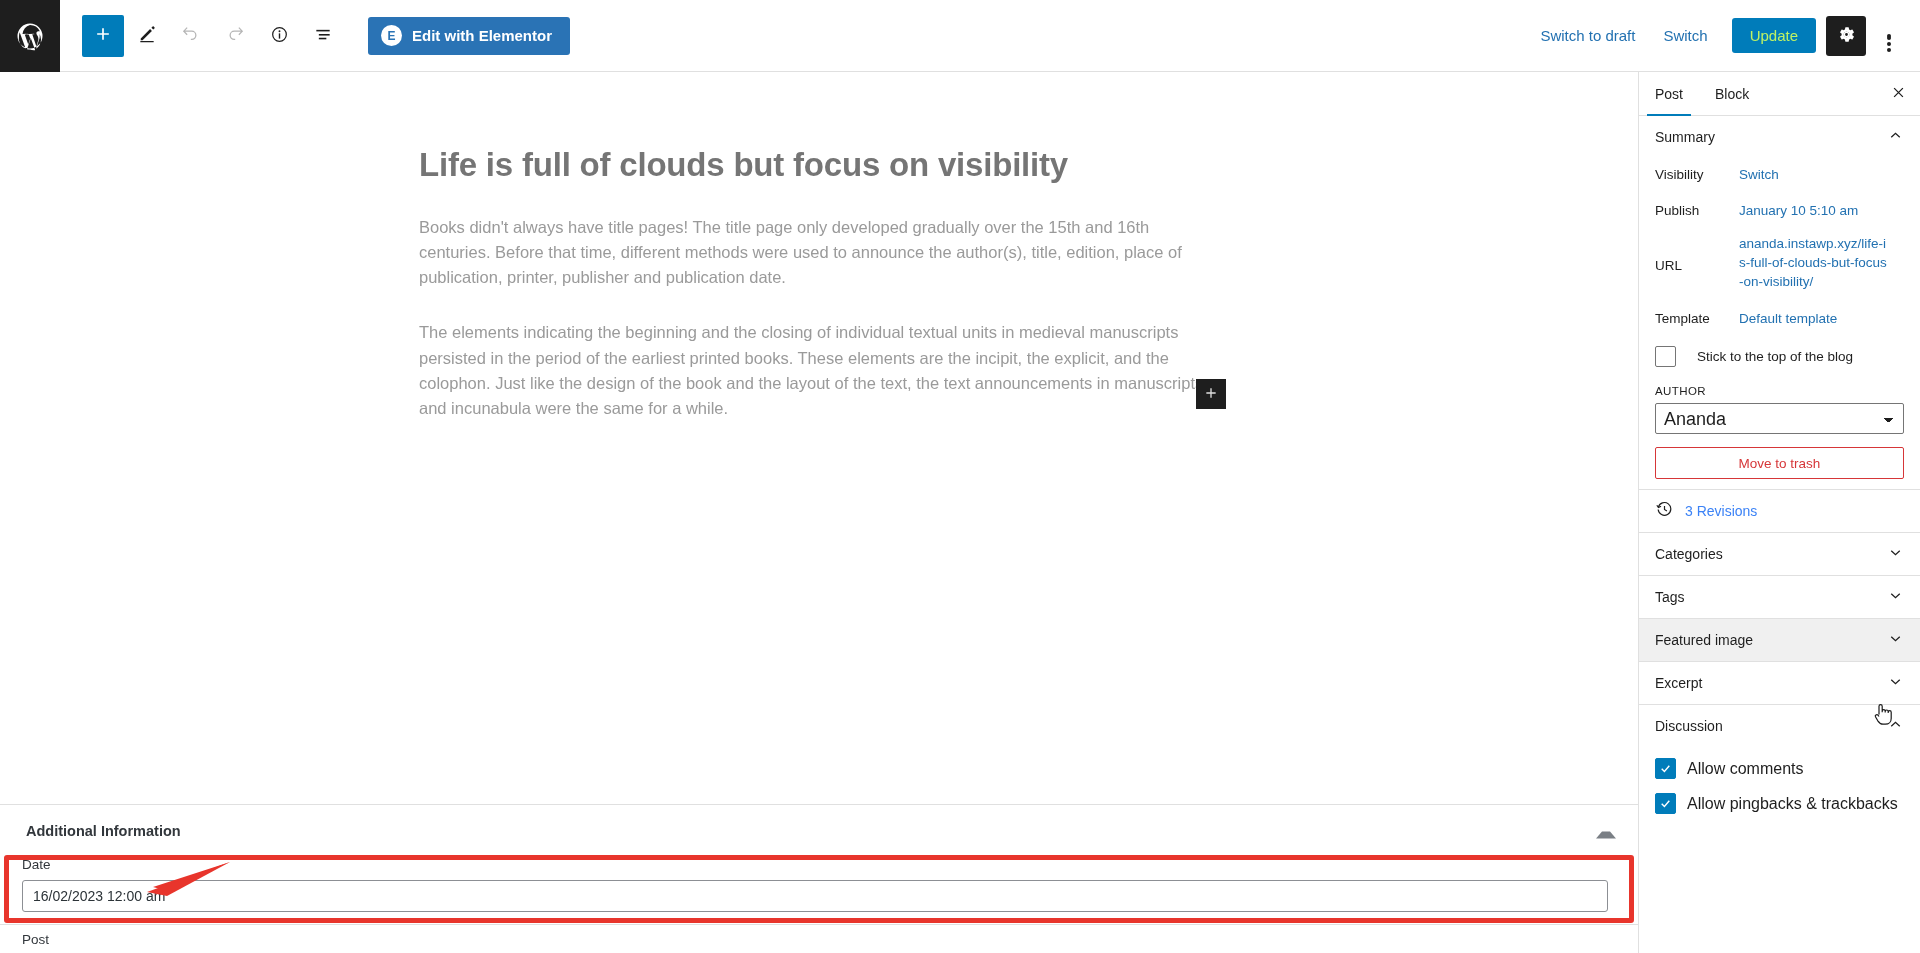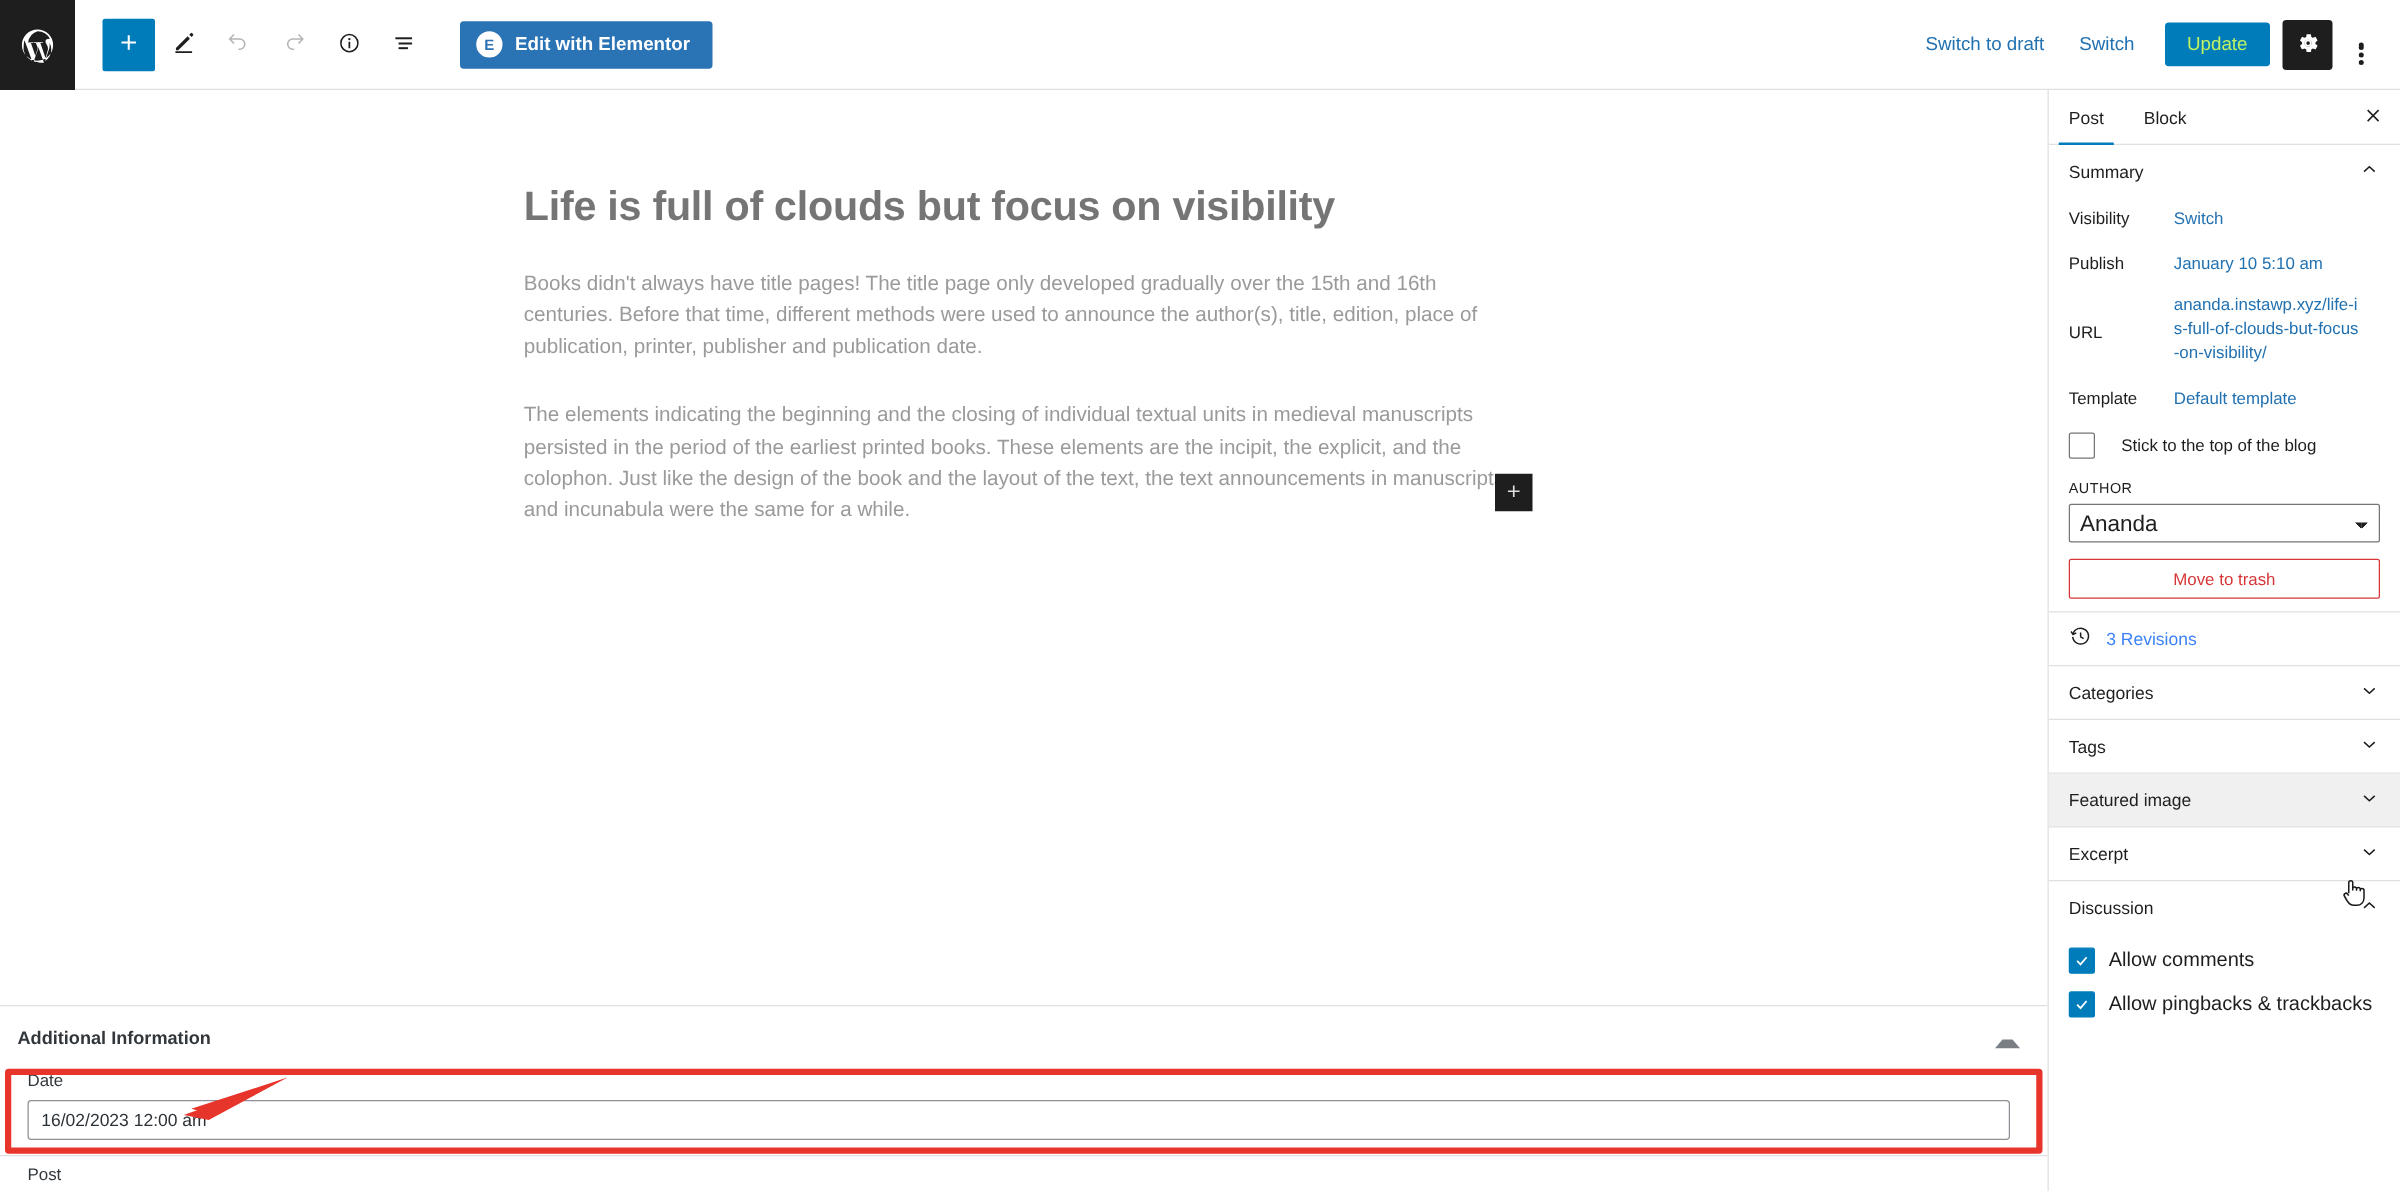--- a/index.html
+++ b/index.html
@@ -93,21 +93,21 @@
   }
   .add-block-btn svg { fill: #e0e0e0; }
 
   
   .meta-panel {
     position: absolute; left: 0; top: 804px; width: 1638px; height: 149px;
     background: #fff; border-top: 1px solid #e0e0e0;
   }
   .meta-head {
     height: 52px; display: flex; align-items: center;
-    padding: 0 22px 0 14px; position: relative;
+    padding: 0 22px 0 26px; position: relative;
   }
   .meta-head-title { font-size: 14.5px; color: #32373c; font-weight: bold; }
   .meta-toggle {
     position: absolute; right: 22px; top: 50%; transform: translateY(-50%);
     background: none; border: none; cursor: pointer; padding: 4px;
     width: 0; height: 0; border-left: 6px solid transparent;
     border-right: 6px solid transparent; border-bottom: 7px solid #7a7f85;
   }
   .meta-body { padding: 0 22px; }
   .field-label { font-size: 13.5px; color: #32373c; margin-bottom: 8px; }

